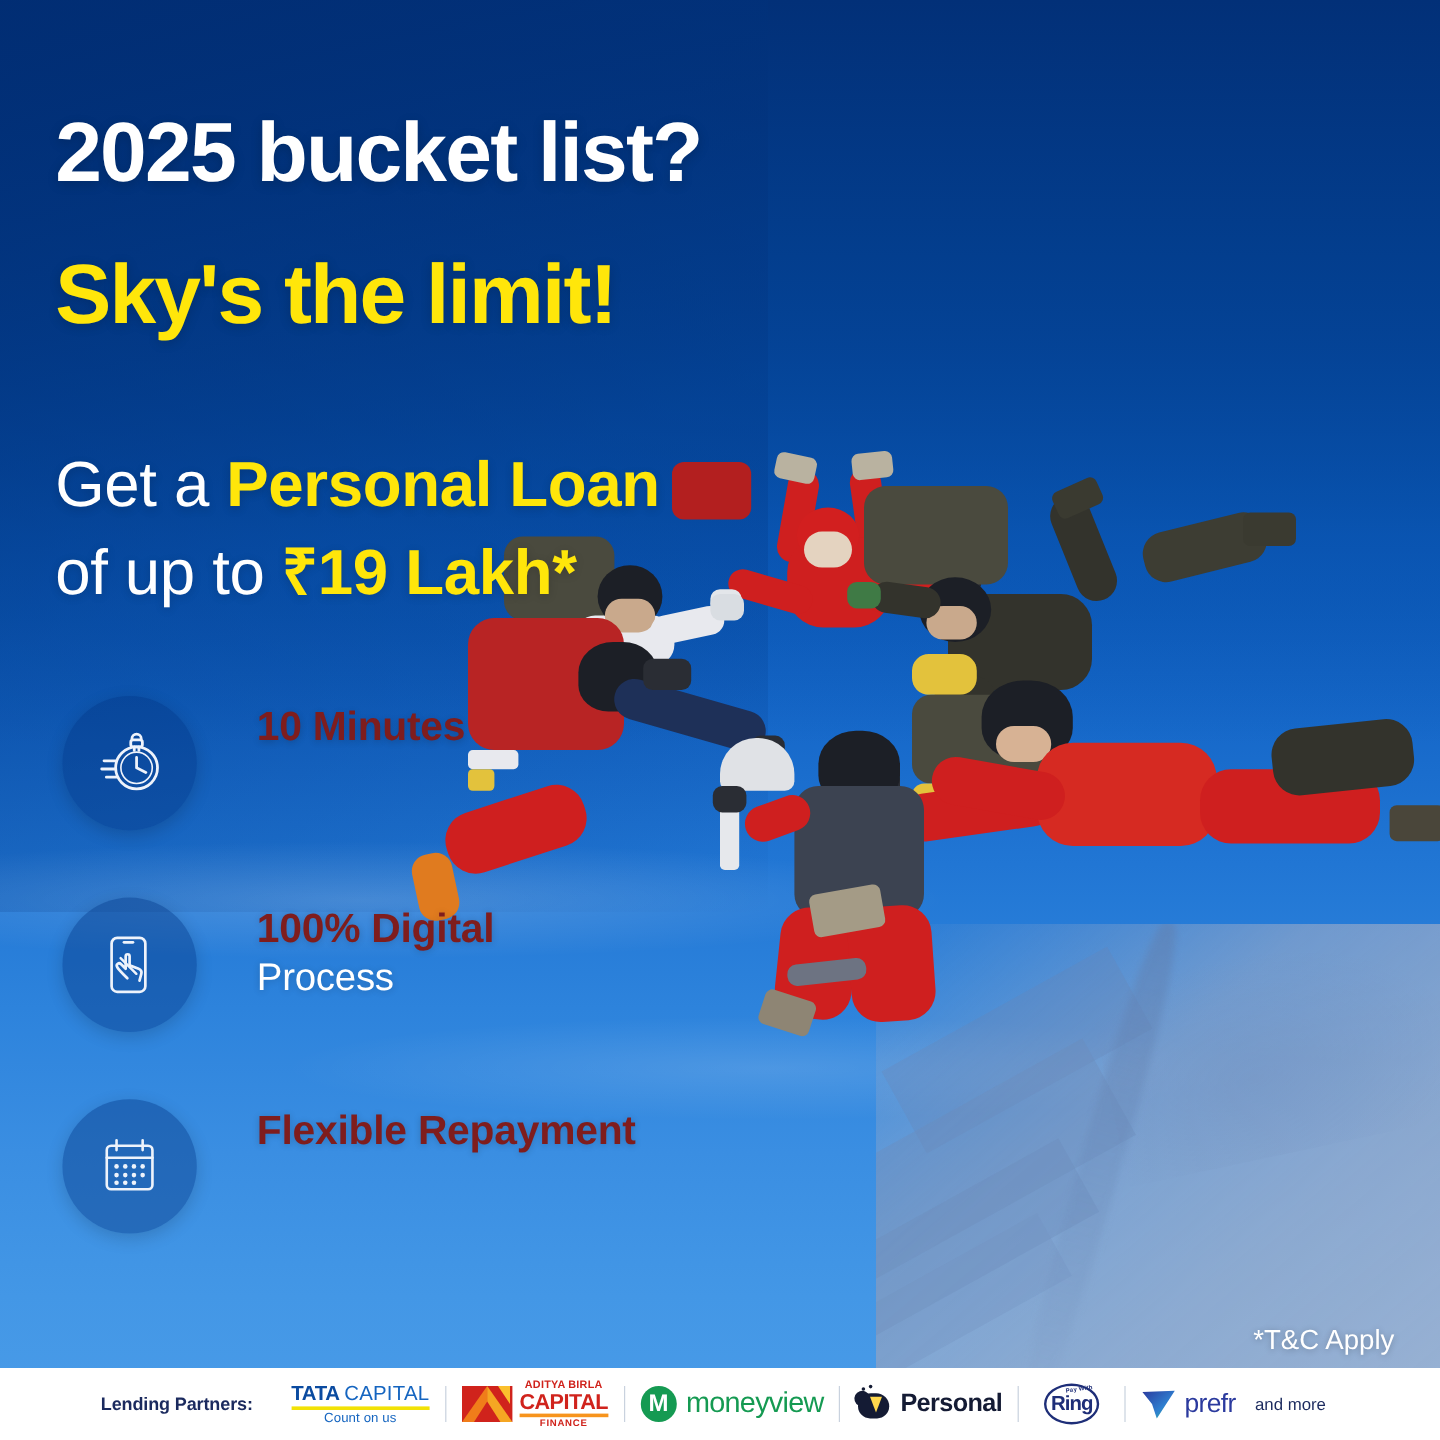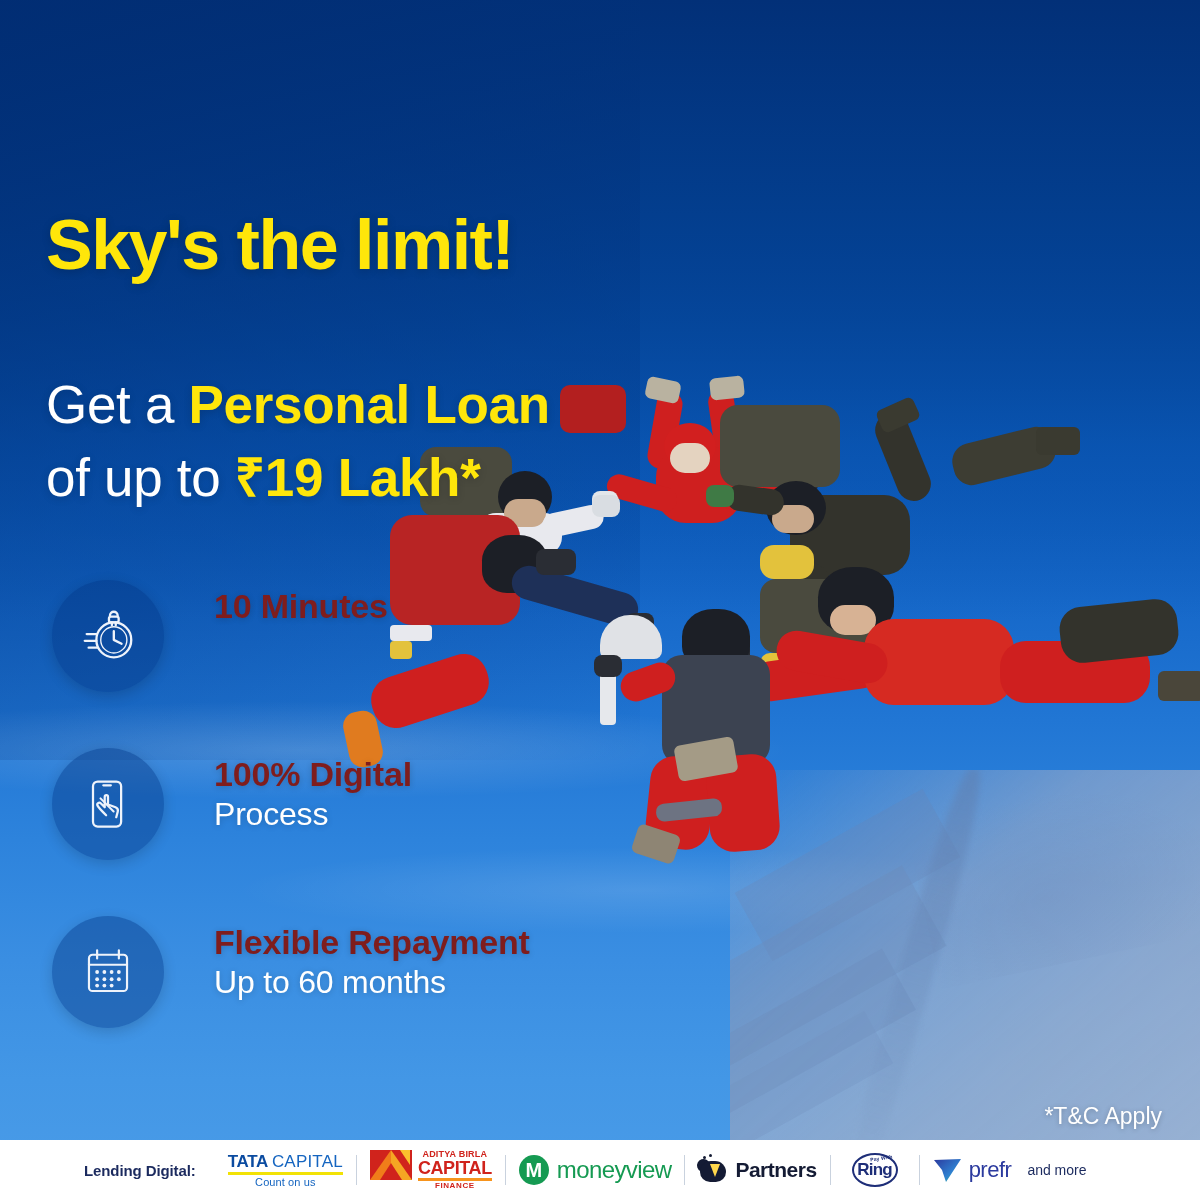--- a/index.html
+++ b/index.html
@@ -203,21 +203,21 @@
   .logo{ display:flex; align-items:center; flex:0 0 auto; }
 
   
   .tata{ margin-left:32px; text-align:center; line-height:1; }
   .tata-row{ font-size:17px; font-weight:700; color:#0b4ba0; letter-spacing:-.3px; white-space:nowrap;}
   .tata-row .cap{ font-weight:400; color:#1565c0; letter-spacing:.2px;}
   .tata-rule{ height:3px; background:#f2e205; margin:2px 0 2px; }
   .tata-tag{ font-size:11px; color:#1565c0; letter-spacing:.1px; }
 
   
-  .abc{ display:flex; align-items:flex-start; }
+  .abc{ display:flex; align-items:center; }
   .abc-mark{
     width:42px; height:30px; position:relative; overflow:hidden; margin-right:6px;
     background:#d0231c;
   }
   .abc-mark i{ position:absolute; display:block; }
   .t1{ border-left:21px solid transparent; border-bottom:30px solid #f07d1a; left:0; top:0; width:0;height:0;}
   .t2{ border-right:21px solid transparent; border-bottom:30px solid #f5a623; right:0; top:0; width:0;height:0;}
   .t3{ border-left:11px solid transparent; border-right:11px solid transparent; border-bottom:17px solid #d0231c; left:10px; bottom:0; width:0;height:0;}
   .t4{ border-left:10px solid transparent; border-top:15px solid #fbc02d; right:2px; top:0; width:0;height:0;}
   .abc-txt{ line-height:1; text-align:center; }
@@ -377,20 +377,21 @@
       <div class="glove" style="left:-6px; top:40px; width:28px; height:22px;"></div>
       <div class="limb red" style="left:48px; top:142px; width:64px; height:92px; border-radius:24px; transform:rotate(6deg);"></div>
       <div class="limb red" style="left:108px; top:140px; width:70px; height:96px; border-radius:24px; transform:rotate(-4deg);"></div>
       <div class="boot" style="left:76px; top:126px; width:60px; height:36px; background:#a49b86; transform:rotate(-10deg);"></div>
       <div class="boot" style="left:34px; top:214px; width:44px; height:30px; background:#8e8574; transform:rotate(18deg);"></div>
       <div class="limb" style="left:56px; top:186px; width:66px; height:18px; background:#6d7382; border-radius:8px; transform:rotate(-6deg);"></div>
     </div>
 
   </div>
 
+  <div class="headline">2025 bucket list?</div>
   <div class="headline2">Sky's the limit!</div>
 
   <div class="sub">
     <span>Get a </span><b>Personal Loan</b><br>
     <span>of up to </span><b>₹19 Lakh*</b>
   </div>
 
   <div class="features">
 
     <div class="feature">
@@ -441,31 +442,30 @@
             <circle cx="36" cy="40" r="2.1"></circle>
               <circle cx="44" cy="40" r="2.1"></circle>
             <circle cx="20" cy="47" r="2.1"></circle>
               <circle cx="28" cy="47" r="2.1"></circle>
             <circle cx="36" cy="47" r="2.1"></circle>
           </g>
         </svg>
       </div>
       <div class="feat-text">
         <div class="feat-title">Flexible Repayment</div>
-        <div class="feat-subtitle">Up to 60 months</div>
       </div>
     </div>
 
   </div>
 
   <div class="tnc">*T&amp;C Apply</div>
 
   <div class="partnerbar">
 
-    <div class="lp-label">Lending Digital:</div>
+    <div class="lp-label">Lending Partners:</div>
 
     <div class="logo tata">
       <div>
         <div class="tata-row">
           <span>TATA</span>
           <span class="cap">CAPITAL</span>
         </div>
         <div class="tata-rule"></div>
         <div class="tata-tag">Count on us</div>
       </div>
@@ -498,21 +498,21 @@
     <div class="divider"></div>
 
     <div class="logo kb">
       <div class="kb-mark">
         <div class="kb-ant"></div>
           <div class="kb-ant2"></div>
         <div class="kb-wing"></div>
         <div class="kb-body"></div>
         <div class="kb-bolt"></div>
       </div>
-      <div class="kb-txt">Partners</div>
+      <div class="kb-txt">Personal</div>
     </div>
 
     <div class="divider"></div>
 
     <div class="logo">
       <div class="ring">
         <div class="ring-circ"></div>
         <div class="ring-pay">Pay With</div>
         <div class="ring-txt">Ring</div>
       </div>

